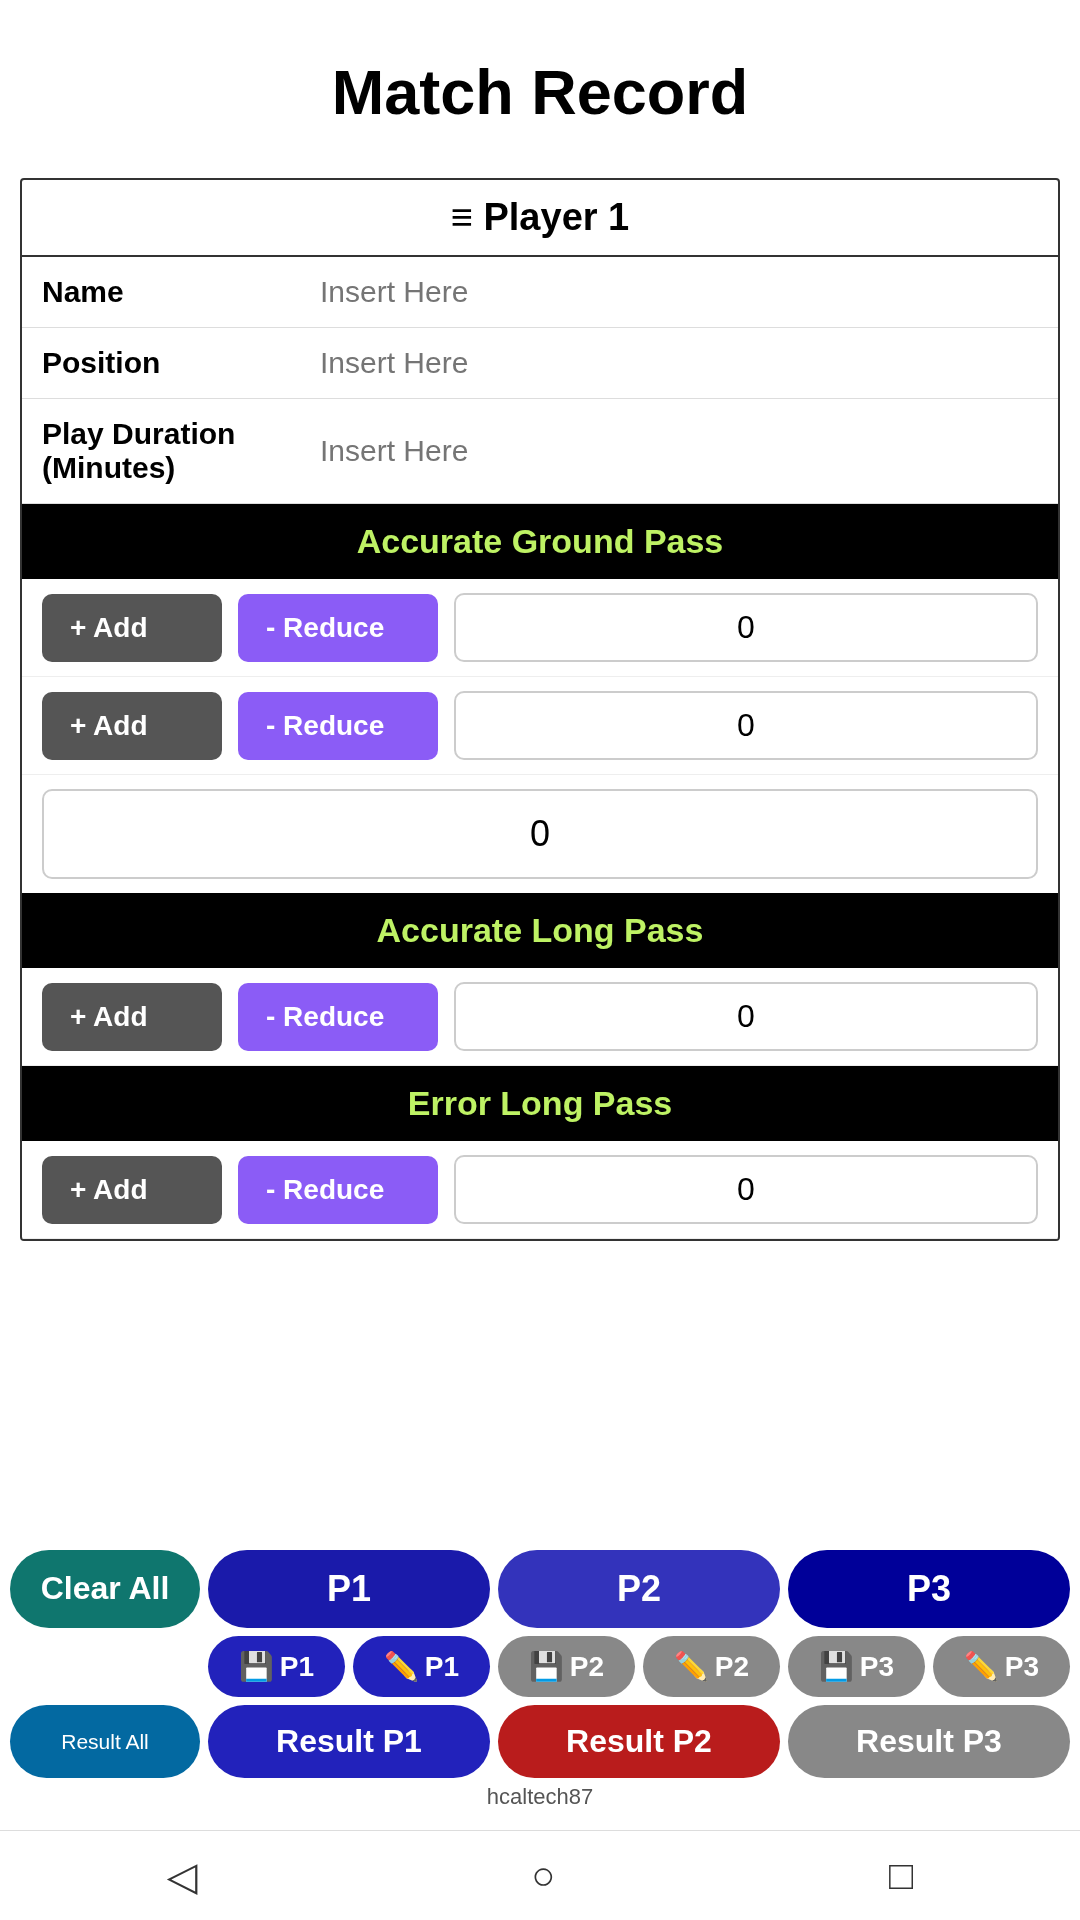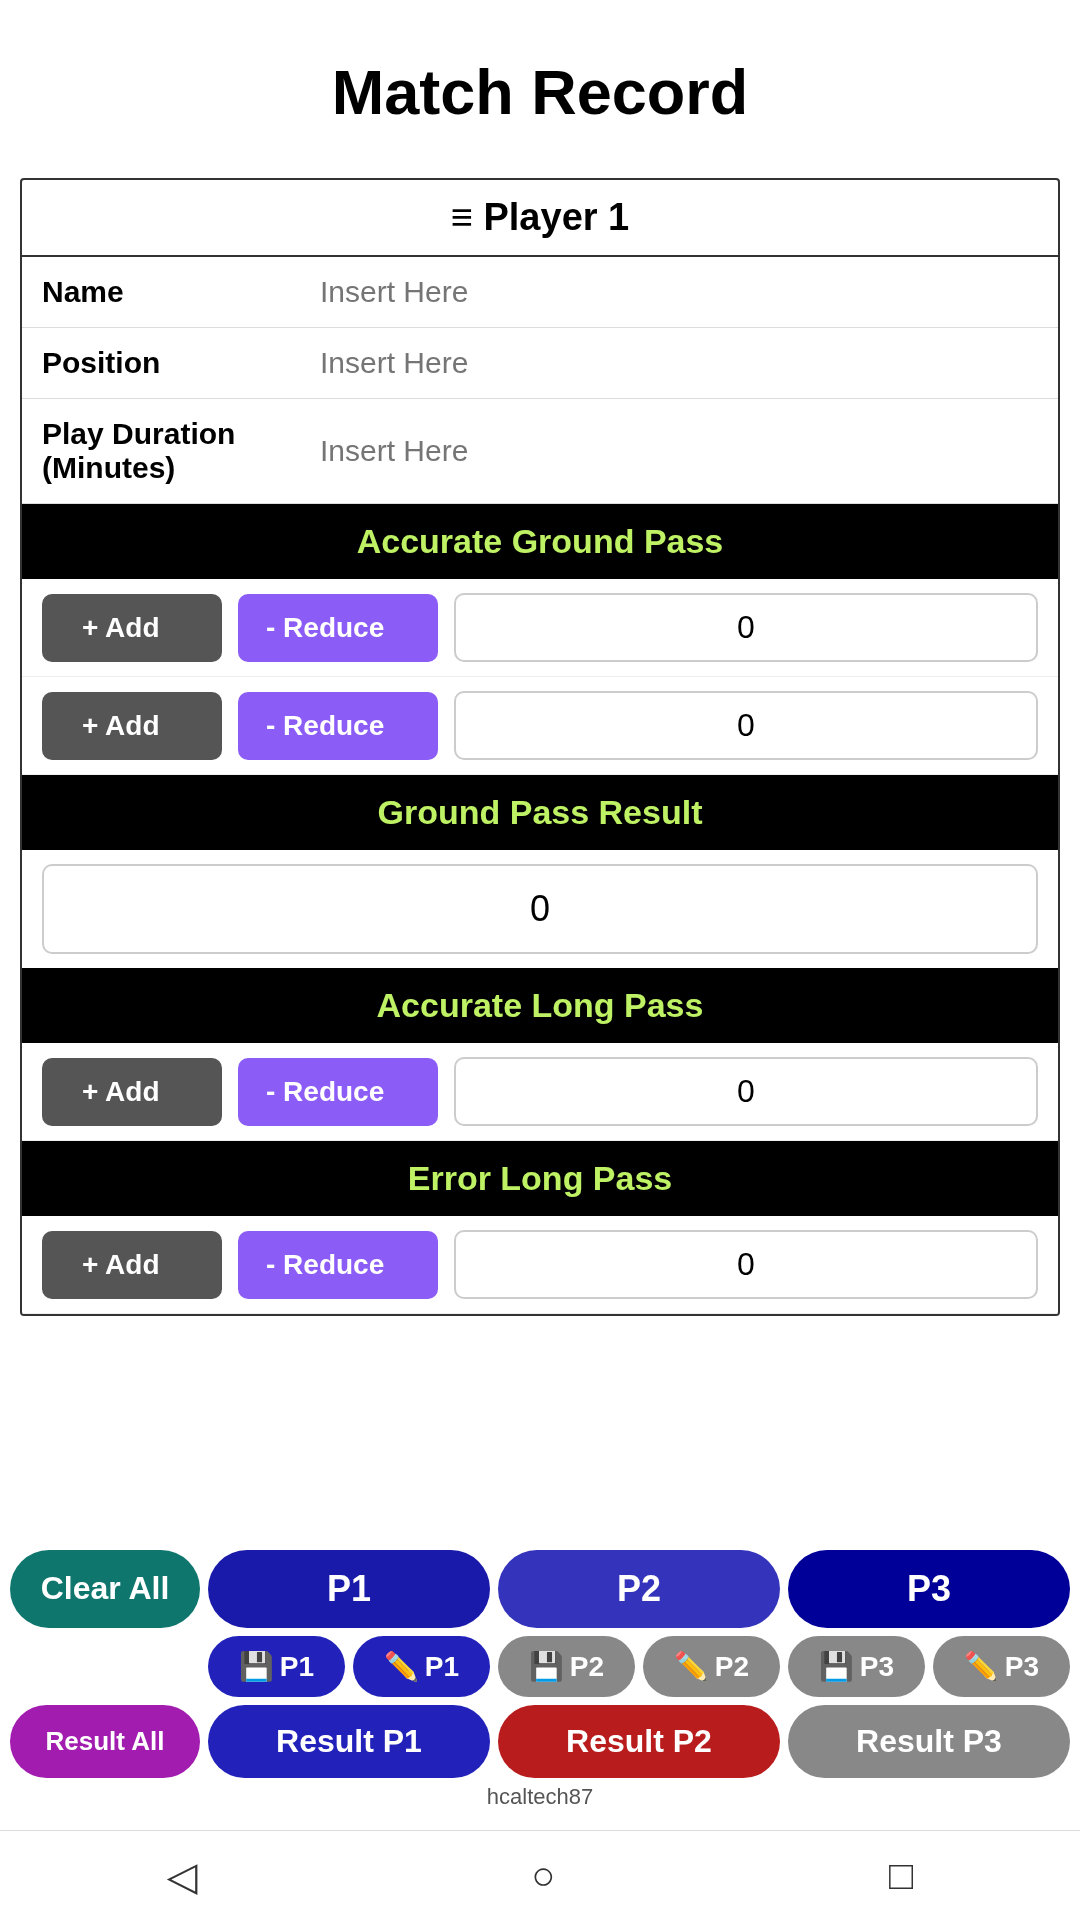--- a/index.html
+++ b/index.html
@@ -65,21 +65,21 @@
       align-items: center;
       padding: 14px 20px;
       gap: 16px;
       border-bottom: 1px solid #eee;
     }
     .btn-add {
       background: #555;
       color: #fff;
       border: none;
       border-radius: 10px;
-      padding: 18px 40px;
+      padding: 18px 28px;
       font-size: 28px;
       font-weight: bold;
       cursor: pointer;
       min-width: 180px;
       display: flex;
       align-items: center;
       gap: 8px;
     }
     .btn-reduce {
       background: #8b5cf6;
@@ -276,26 +276,26 @@
       cursor: pointer;
       flex: 1;
       padding: 14px;
       text-align: center;
       display: flex;
       align-items: center;
       justify-content: center;
       gap: 6px;
     }
     .btn-result-all {
-      background: #a21caf;
-      color: #fff;
-      border: none;
-      border-radius: 50px;
-      font-size: 26px;
-      font-weight: bold;
+      background: #0369a1;
+      color: #fff;
+      border: none;
+      border-radius: 50px;
+      font-size: 21px;
+      font-weight: normal;
       cursor: pointer;
       width: 190px;
       padding: 14px;
       text-align: center;
       line-height: 1.3;
     }
     .btn-result-p1 {
       background: #2222bb;
       color: #fff;
       border: none;
@@ -387,21 +387,20 @@
     <button class="btn-reduce">- Reduce</button>
     <div class="counter-value">0</div>
   </div>
 
   <div class="counter-row">
     <button class="btn-add">+ Add</button>
     <button class="btn-reduce">- Reduce</button>
     <div class="counter-value">0</div>
   </div>
 
-  <div class="section-header">Ground Pass Result</div>
   <div class="result-display">0</div>
 
   <div class="section-header">Accurate Long Pass</div>
   <div class="counter-row">
     <button class="btn-add">+ Add</button>
     <button class="btn-reduce">- Reduce</button>
     <div class="counter-value">0</div>
   </div>
 
   <div class="section-header">Error Long Pass</div>

